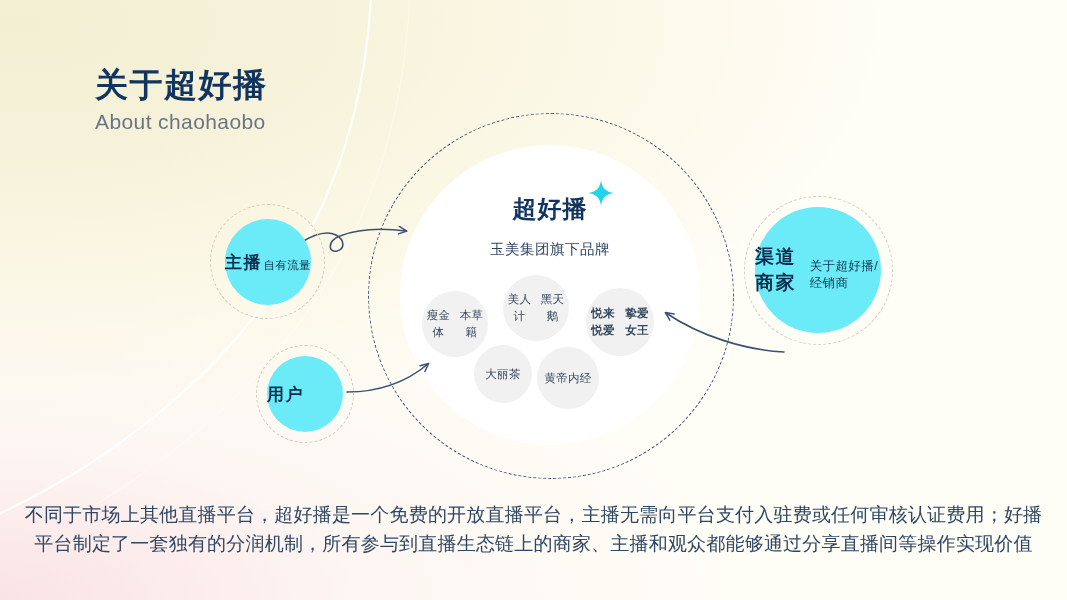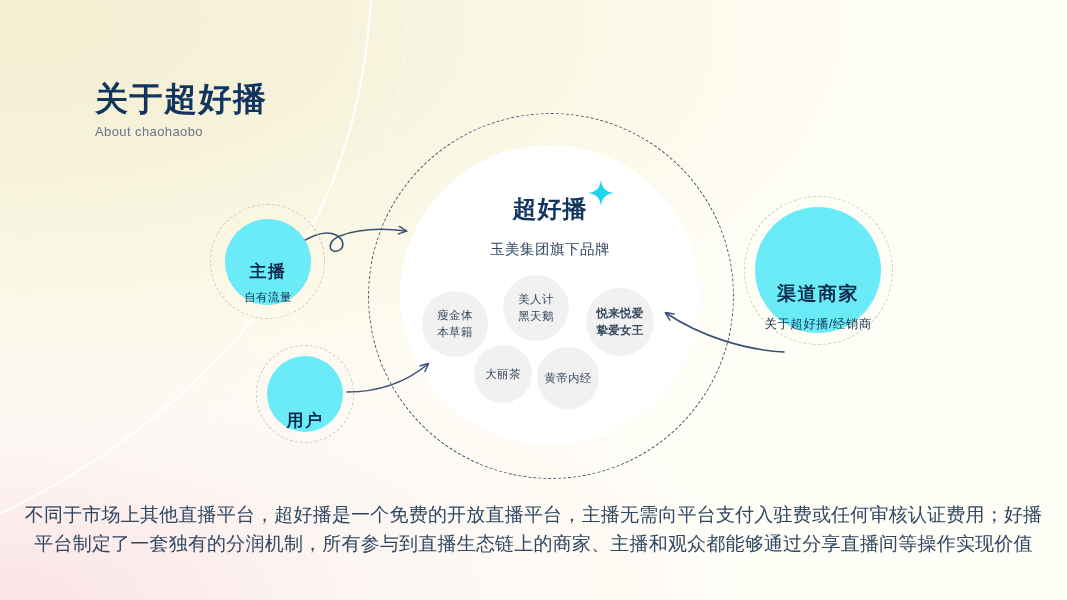--- a/index.html
+++ b/index.html
@@ -16,26 +16,26 @@
       linear-gradient(115deg,#f6f2d8 0%,#fbf8e6 38%,#fdfbf2 66%,#fcfaf6 100%);
   }
   svg.full{position:absolute;left:0;top:0;width:1067px;height:600px;overflow:visible;}
 
   
   #header{position:absolute;left:95px;top:46px;}
   #kicker{
     font-size:15px;color:#5d6880;letter-spacing:.6px;font-weight:400;
   }
   #title-cn{
-    margin-top:36px;font-size:33px;line-height:1;font-weight:bold;
+    margin-top:22px;font-size:33px;line-height:1;font-weight:bold;
     color:#12355f;letter-spacing:1.5px;
     font-family:"Liberation Sans","DejaVu Sans",sans-serif;
   }
   #title-en{
-    margin-top:9px;font-size:13px;color:#6a7488;letter-spacing:.4px;
+    margin-top:9px;font-size:21px;color:#6a7488;letter-spacing:.4px;
   }
 
   
   #center-white{
     position:absolute;left:400px;top:145px;width:300px;height:300px;
     border-radius:50%;background:#ffffff;
   }
   #center-dashed{
     position:absolute;left:368px;top:113px;width:364px;height:364px;
     border-radius:50%;border:1.6px dashed #3d5370;
@@ -48,33 +48,33 @@
     font-size:24px;font-weight:bold;color:#12355f;letter-spacing:1px;
   }
   #sparkle{position:absolute;right:-26px;top:-13px;}
   #brand-sub{
     margin-top:15px;font-size:14.5px;color:#2f4663;letter-spacing:.5px;
   }
 
   .bubble{
     position:absolute;border-radius:50%;
     background:#f1f1f1;
-    display:flex;flex-direction:column;align-items:center;justify-content:center;
+    display:flex;flex-direction:row;align-items:center;justify-content:center;
     color:#36485f;font-size:11.5px;line-height:1.45;letter-spacing:.3px;
     text-align:center;
   }
 
   
   .node{position:absolute;}
   .node .dash-ring{
     position:absolute;border-radius:50%;border:1.4px dashed #cfcdbe;
   }
   .node .disc{
     position:absolute;border-radius:50%;background:#6bebf7;
-    display:flex;flex-direction:column;align-items:center;justify-content:flex-end;
+    display:flex;align-items:center;justify-content:space-between;
   }
   .node-title{font-weight:bold;color:#0d2c4e;letter-spacing:1.5px;}
   .node-sub{color:#143350;letter-spacing:.4px;}
 
   #node-anchor .disc{width:86px;height:86px;left:15px;top:15px;}
   #node-anchor{left:210px;top:204px;width:116px;height:116px;}
   #node-anchor .dash-ring{left:0;top:0;width:113px;height:113px;}
   #node-anchor .node-title{font-size:17px;}
   #node-anchor .node-sub{font-size:11.5px;margin-top:7px;}
 

